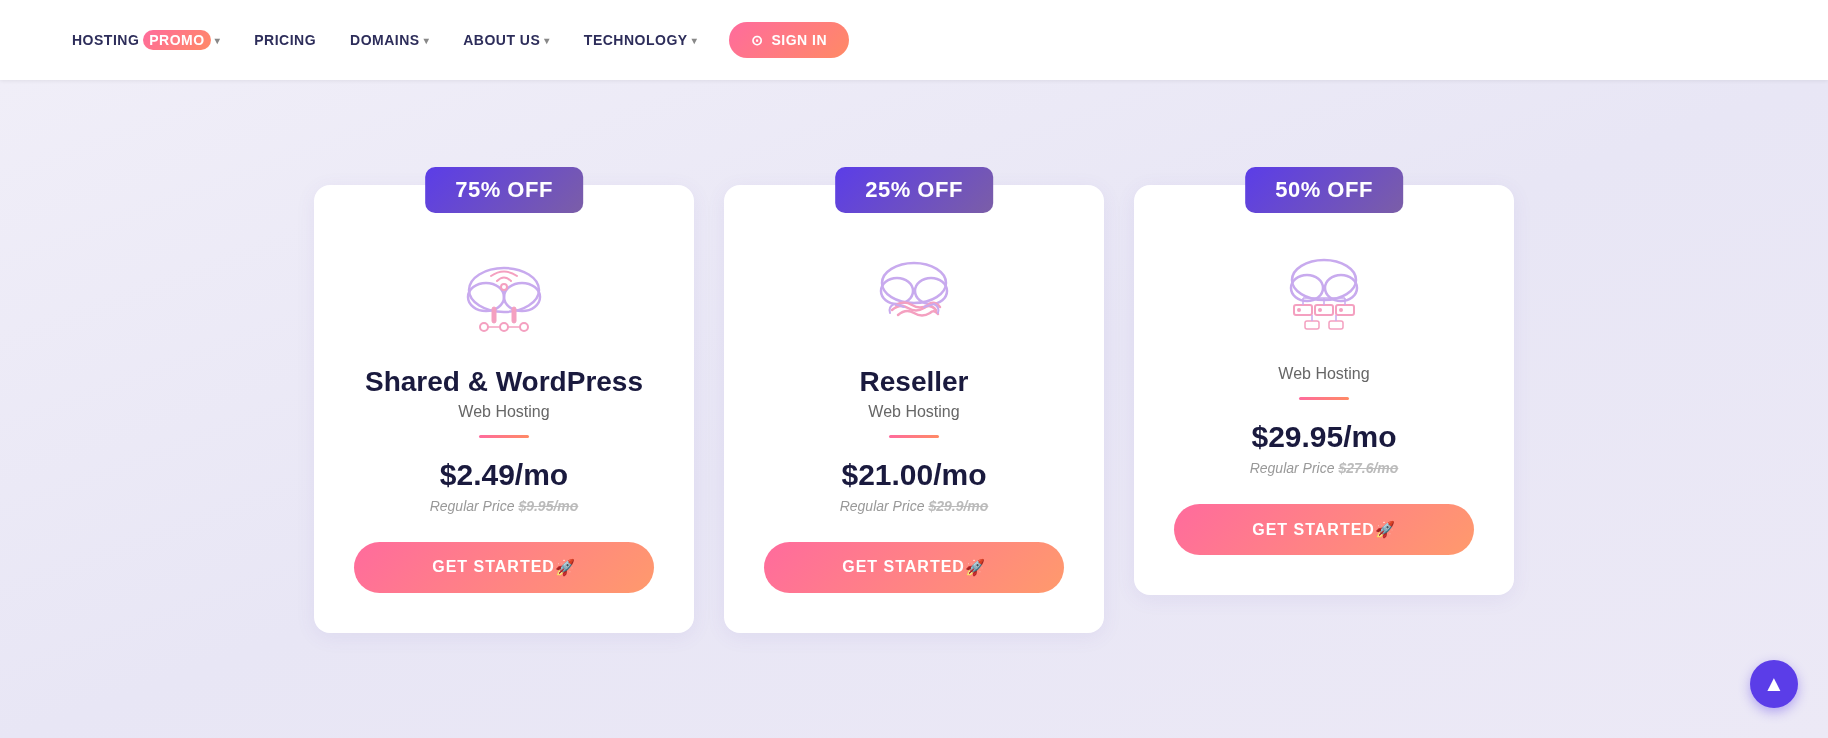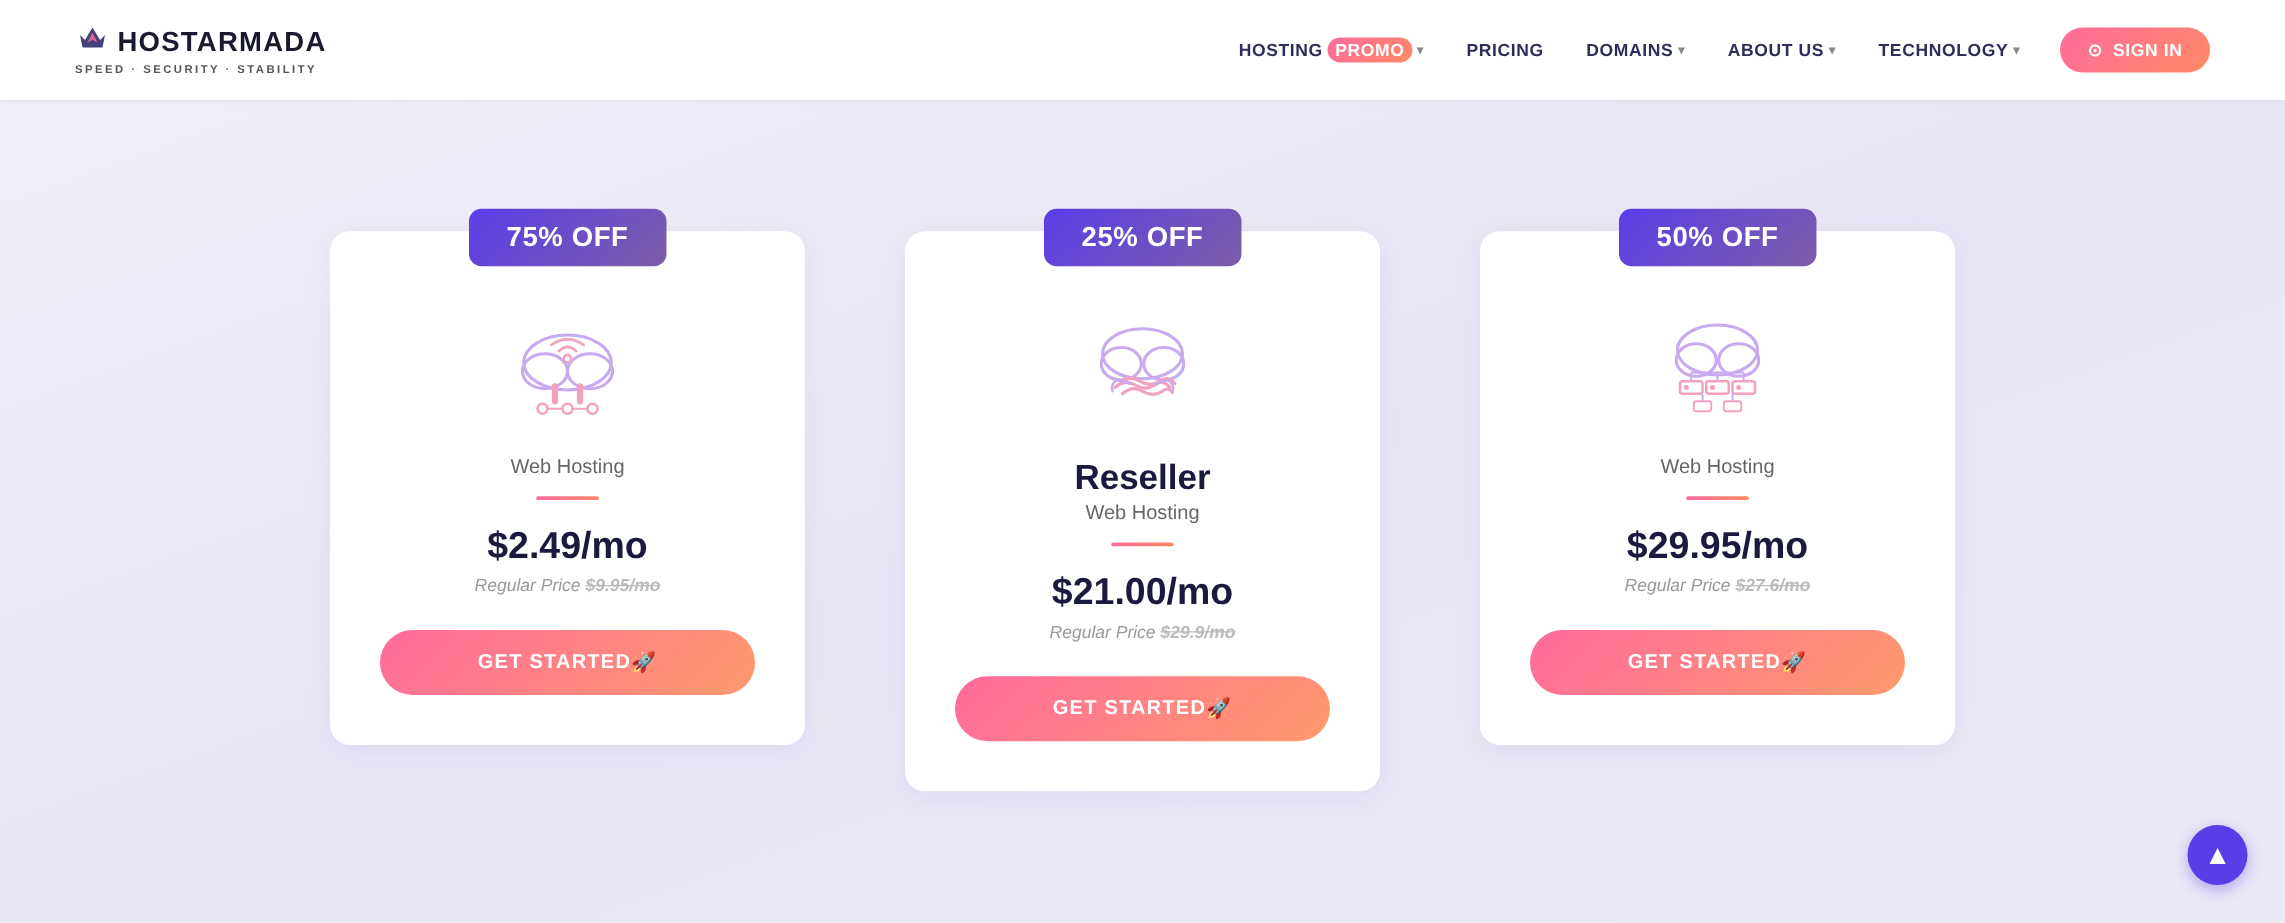--- a/index.html
+++ b/index.html
@@ -103,21 +103,21 @@
       min-height: 658px;
       padding: 60px 80px 60px;
       display: flex;
       align-items: center;
       justify-content: center;
     }
 
     .cards-container {
       display: flex;
       gap: 30px;
-      justify-content: space-between;
+      justify-content: center;
       align-items: flex-start;
       width: 100%;
       max-width: 1300px;
     }
 
     .card {
       background: #fff;
       border-radius: 16px;
       padding: 60px 40px 40px;
       flex: 1;
@@ -235,31 +235,20 @@
     
     .cloud-shared svg, .cloud-reseller svg, .cloud-vps svg {
       width: 120px;
       height: 100px;
     }
   </style>
 </head>
 <body>
 
 <header>
-  <div class="logo-area">
-    <div class="logo-text">
-
-      <svg class="logo-icon" viewBox="0 0 28 28" fill="none">
-        <polygon points="14,2 20,12 24,8 22,18 6,18 4,8 8,12" fill="#2d2d6b" opacity="0.9"></polygon>
-        <polygon points="14,6 18,14 14,12 10,14" fill="#ff6b9d" opacity="0.8"></polygon>
-      </svg>
-      <span>HOSTARMADA</span>
-    </div>
-    <div class="logo-tagline">SPEED · SECURITY · STABILITY</div>
-  </div>
 
   <nav>
     <div class="nav-item">
       <span>HOSTING</span>
       <span class="promo-badge">PROMO</span>
       <span class="chevron">▾</span>
     </div>
     <div class="nav-item">
       <span>PRICING</span>
     </div>
@@ -302,20 +291,21 @@
 
           <circle cx="40" cy="82" r="4" fill="none" stroke="#f4a0c0" stroke-width="2"></circle>
           <circle cx="60" cy="82" r="4" fill="none" stroke="#f4a0c0" stroke-width="2"></circle>
           <circle cx="80" cy="82" r="4" fill="none" stroke="#f4a0c0" stroke-width="2"></circle>
           <line x1="44" y1="82" x2="56" y2="82" stroke="#f4a0c0" stroke-width="1.5"></line>
           <line x1="64" y1="82" x2="76" y2="82" stroke="#f4a0c0" stroke-width="1.5"></line>
           <line x1="50" y1="78" x2="50" y2="65" stroke="#f4a0c0" stroke-width="1.5"></line>
           <line x1="70" y1="78" x2="70" y2="65" stroke="#f4a0c0" stroke-width="1.5"></line>
         </svg>
       </div>
+      <div class="card-title">Shared &amp; WordPress</div>
       <div class="card-subtitle">Web Hosting</div>
       <div class="card-divider"></div>
       <div class="card-price">$2.49/mo</div>
       <div class="card-regular-price">
         <span>Regular Price</span>
         <span class="strike-price" style="text-decoration: line-through; color: rgb(187, 187, 187); font-weight: 600;">$9.95/mo</span>
       </div>
       <button class="get-started-btn">
         <span>GET STARTED</span>
         <span>🚀</span>

